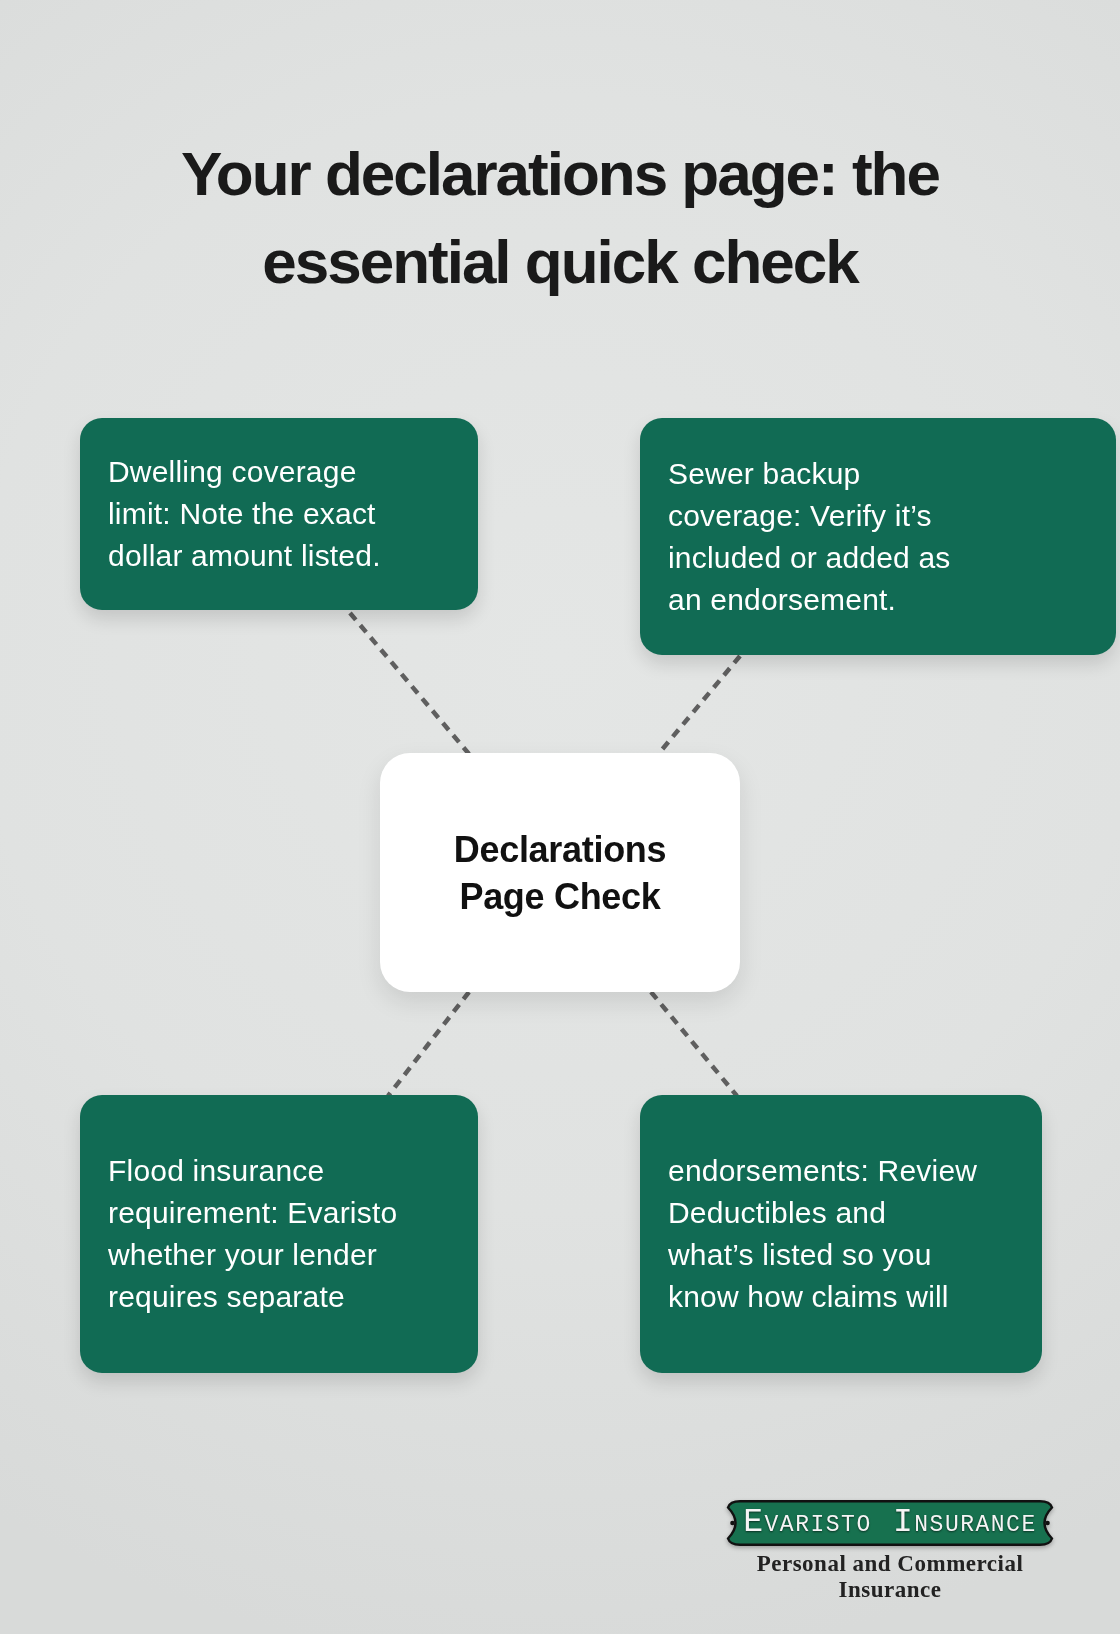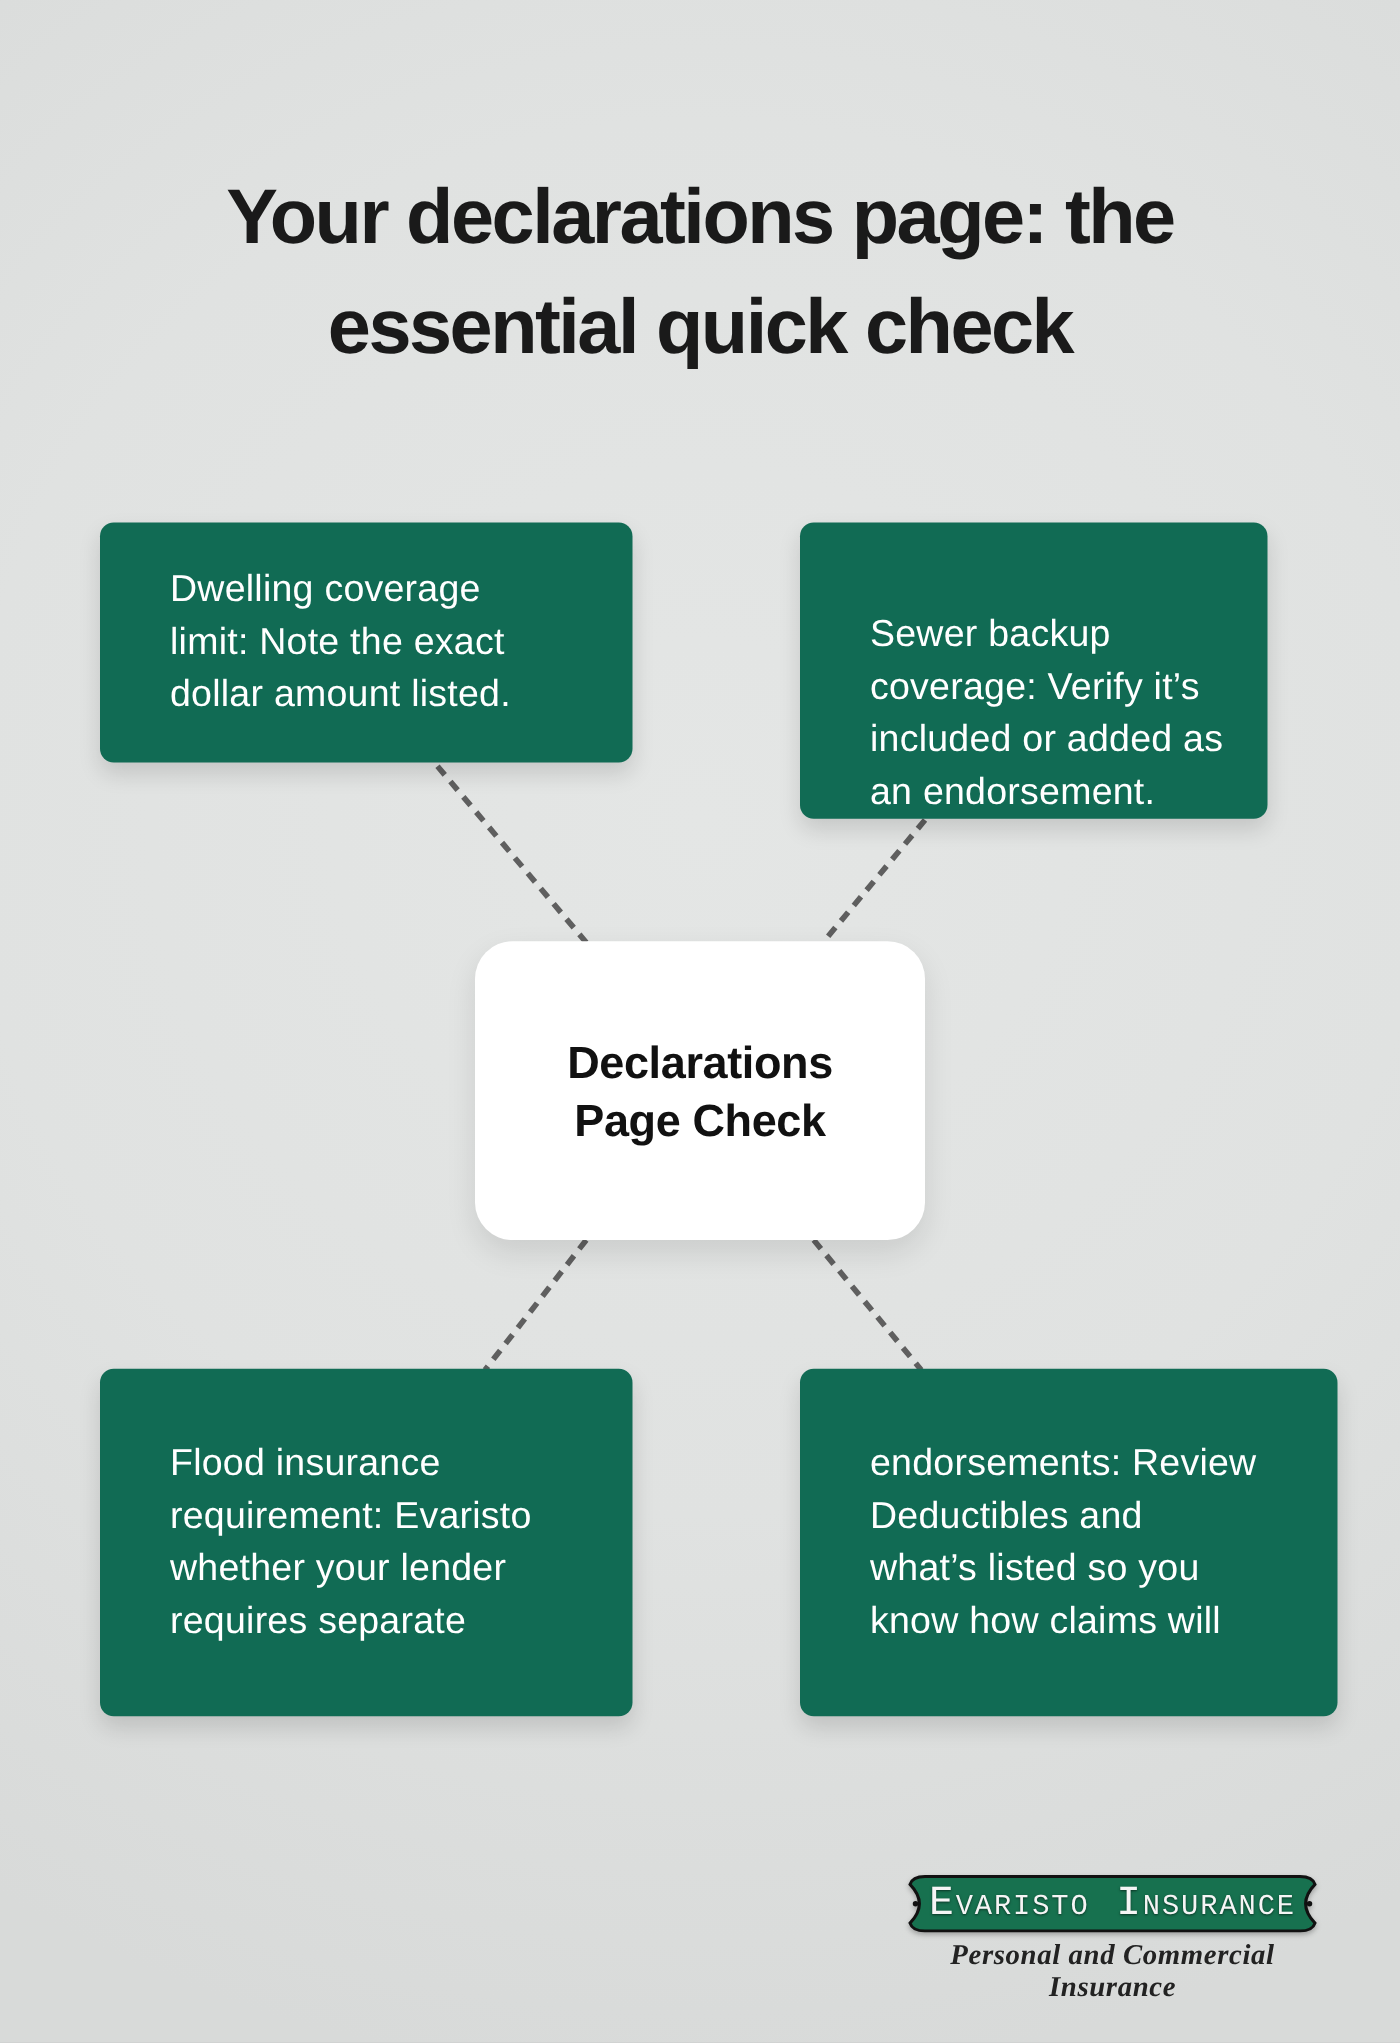--- a/index.html
+++ b/index.html
@@ -20,29 +20,28 @@
   .title span{display:block;}
   .connectors{position:absolute;left:0;top:0;width:1120px;height:1634px;}
   .connectors line{
     stroke:var(--connector,#5f5f5f);
     stroke-width:4.5;
     stroke-dasharray:9 7;
   }
   .card{
     position:absolute;
     background:var(--green,#116b54);
-    border-radius:11px;
+    border-radius:22px;
     color:var(--card-text,#ffffff);
     display:flex;align-items:center;
     box-shadow:0 9px 18px rgba(0,0,0,0.13);
-    padding-left:28px;
   }
   .card-text{padding:0 22px 0 28px;font-size:30px;line-height:42px;letter-spacing:0.2px;}
   .card.tl{left:80px;top:418px;width:398px;height:192px;}
-  .card.tr{left:640px;top:418px;width:346px;height:237px;align-items:flex-end;}
+  .card.tr{left:640px;top:418px;width:476px;height:237px;}
   .card.bl{left:80px;top:1095px;width:398px;height:278px;}
   .card.br{left:640px;top:1095px;width:402px;height:278px;}
   .center-node{
     position:absolute;left:380px;top:753px;width:360px;height:239px;
     background:#ffffff;border-radius:30px;
     display:flex;align-items:center;justify-content:center;
     text-align:center;
     font-weight:bold;font-size:36px;line-height:47px;letter-spacing:-0.3px;
     color:#111111;
     box-shadow:0 10px 24px rgba(0,0,0,0.10);
@@ -57,21 +56,21 @@
     font-family:Liberation Mono, monospace;
     font-variant:small-caps;
     font-size:33px;letter-spacing:1.5px;
     color:var(--logo-text,#f5f5f5);
     text-shadow:0 1px 2px rgba(0,0,0,0.55);
   }
   .logo-tagline{
     position:absolute;left:715px;top:1551px;width:350px;
     text-align:center;
     font-family:"Liberation Serif", serif;
-    font-style:italic;font-weight:bold;
+    font-weight:bold;
     font-size:23px;letter-spacing:0.5px;
     color:var(--tagline-text,#222222);
   }
 </style>
 </head>
 <body>
 
 <div class="canvas">
 
   <h1 class="title">

